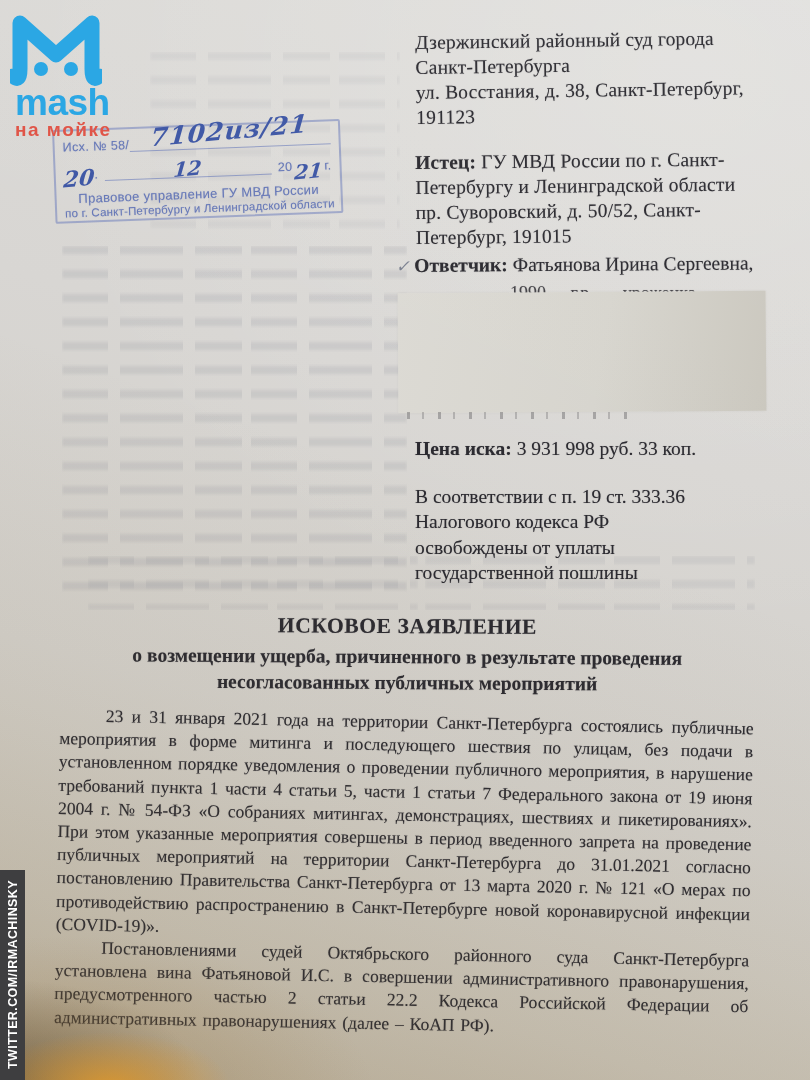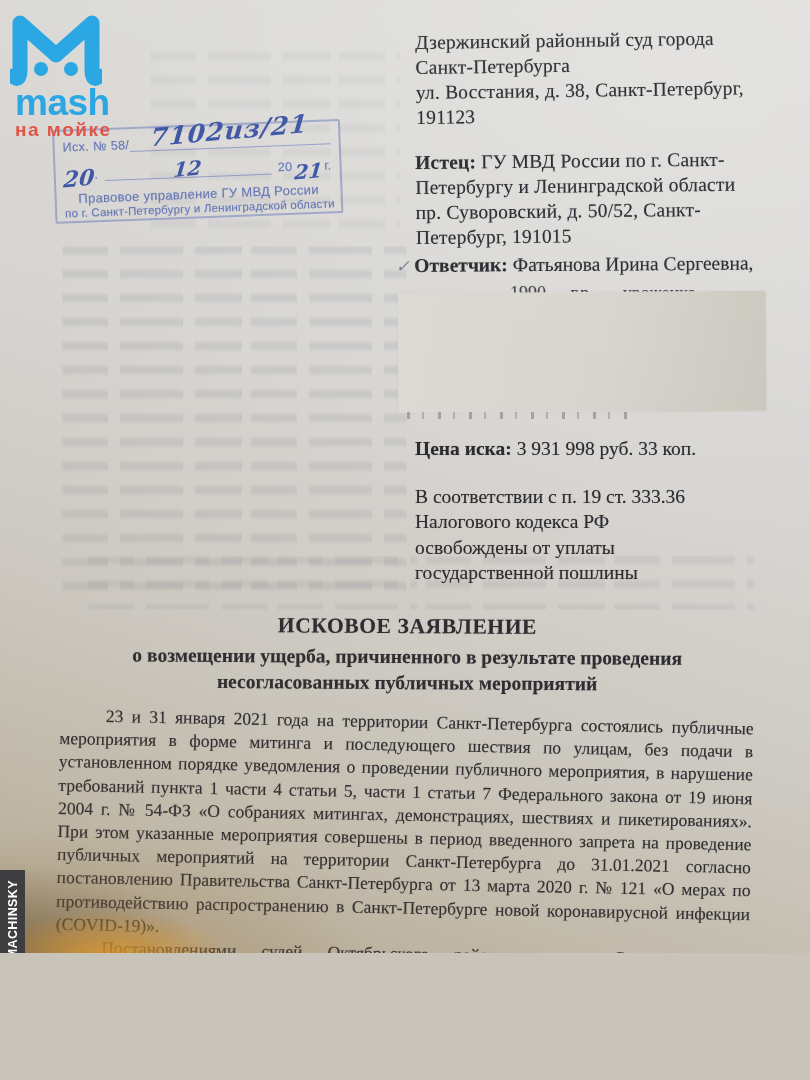--- a/index.html
+++ b/index.html
@@ -1,17 +1,17 @@
 <!DOCTYPE html>
 <html><head>
 <meta charset="utf-8">
 <style>
   html,body{margin:0;padding:0;}
   body{width:810px;height:1080px;overflow:hidden;background:#c9c4ba;}
-  .stage{position:relative;width:810px;height:953px;overflow:hidden;
+  .stage{position:relative;width:810px;height:1080px;overflow:hidden;
     background:
       radial-gradient(140% 90% at 85% 6%, rgba(255,255,255,.18), rgba(255,255,255,0) 60%),
       linear-gradient(196deg, #dddcd9 0%, #d8d6d3 38%, #d3d0ca 66%, #cdc7ba 85%, #c4b9a4 100%);
     font-family:"Liberation Serif","DejaVu Serif",serif;color:#2b2a30;}
   
   .ghost{position:absolute;z-index:1;filter:blur(1.4px);
     background:repeating-linear-gradient(180deg, rgba(122,126,136,.15) 0 8px, rgba(0,0,0,0) 8px 24px);
     -webkit-mask-image:repeating-linear-gradient(90deg,#000 0 46px,transparent 46px 58px,#000 58px 121px,transparent 121px 133px,#000 133px 180px,transparent 180px 189px);
     mask-image:repeating-linear-gradient(90deg,#000 0 46px,transparent 46px 58px,#000 58px 121px,transparent 121px 133px,#000 133px 180px,transparent 180px 189px);}
   .g1{left:62px;top:246px;width:345px;height:358px;}

